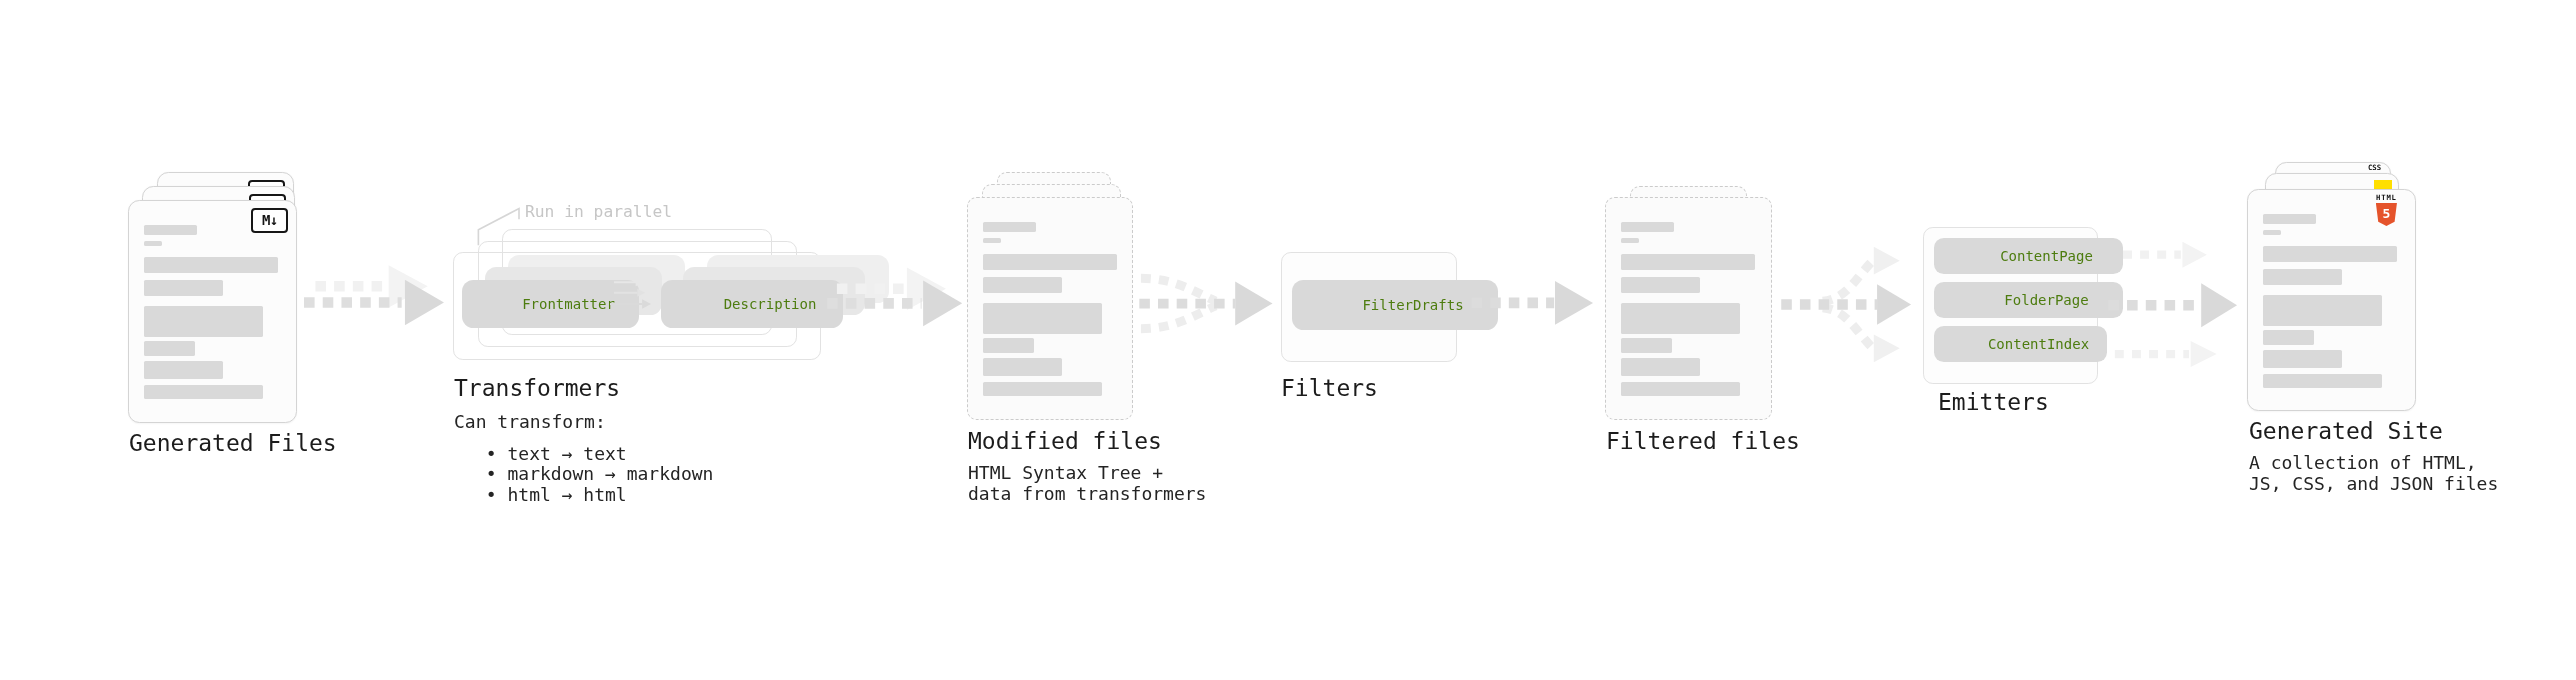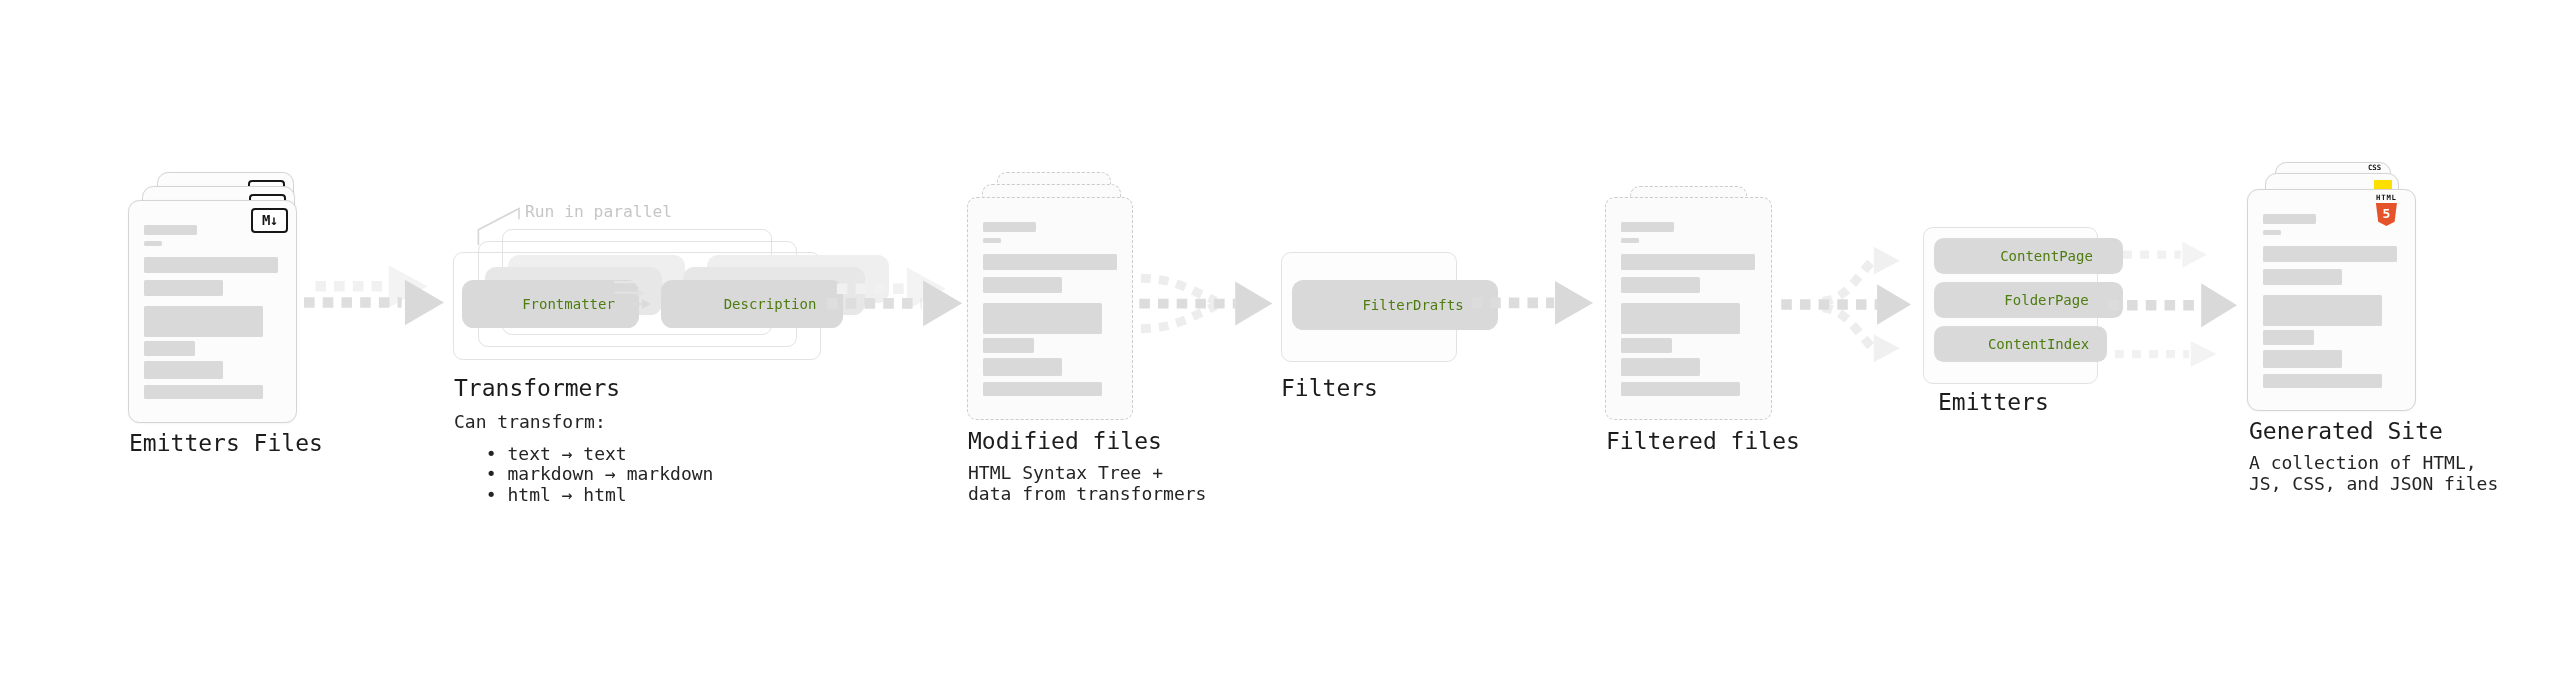--- a/index.html
+++ b/index.html
@@ -66,21 +66,21 @@
     <div class="sk-bar" style="top: 23.6px; width: 53px; height: 10.6px;"></div>
         <div class="sk-bar" style="top: 40px; width: 18.7px; height: 4.9px;"></div>
         <div class="sk-bar" style="top: 56px; width: 134px; height: 16.3px;"></div>
         <div class="sk-bar" style="top: 79px; width: 79px; height: 16.3px;"></div>
         <div class="sk-bar" style="top: 105px; width: 119px; height: 31px;"></div>
         <div class="sk-bar" style="top: 140px; width: 51px; height: 15.4px;"></div>
         <div class="sk-bar" style="top: 160px; width: 79px; height: 18px;"></div>
         <div class="sk-bar" style="top: 184px; width: 119px; height: 14px;"></div>
       </div>
   </div>
-  <div class="stage-title" style="left:129px;top:430px;">Emitters Files</div>
+  <div class="stage-title" style="left:129px;top:430px;">Generated Files</div>
 
   <svg class="abs" style="left:291px;top:256px;" width="179" height="98" viewBox="0 0 220 120">
     <line x1="30" y1="37" x2="116" y2="37" stroke="#f1f1f1" stroke-width="13" stroke-dasharray="13 10"></line>
     <polygon points="120,11 168,37 120,63" fill="#f3f3f3"></polygon>
     <line x1="16" y1="57" x2="136" y2="57" stroke="#dedede" stroke-width="13" stroke-dasharray="13 10"></line>
     <polygon points="140,29 188,57 140,85" fill="#d9d9d9"></polygon>
   </svg>
 
   <div>
     <div class="outline-box" style="left:502px;top:229px;width:268px;height:104px;"></div>

